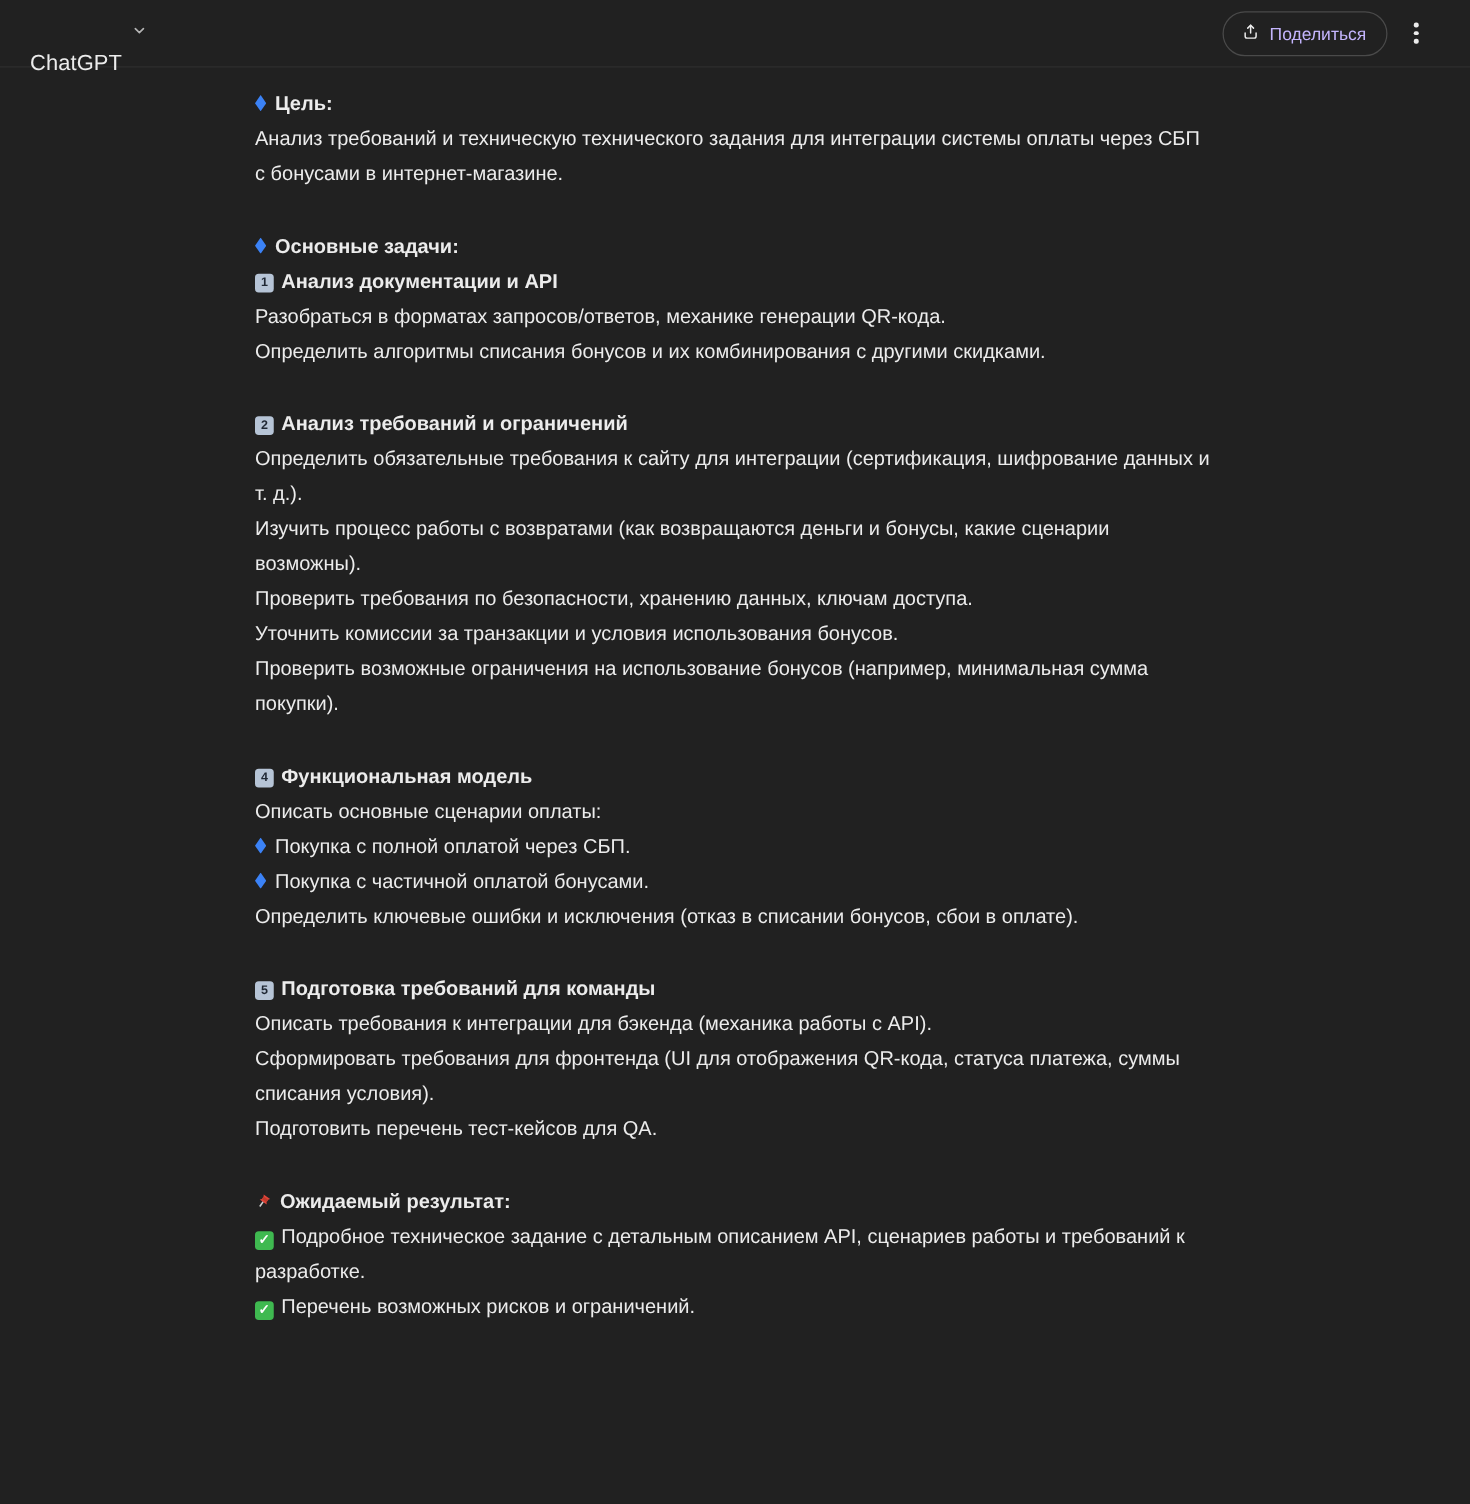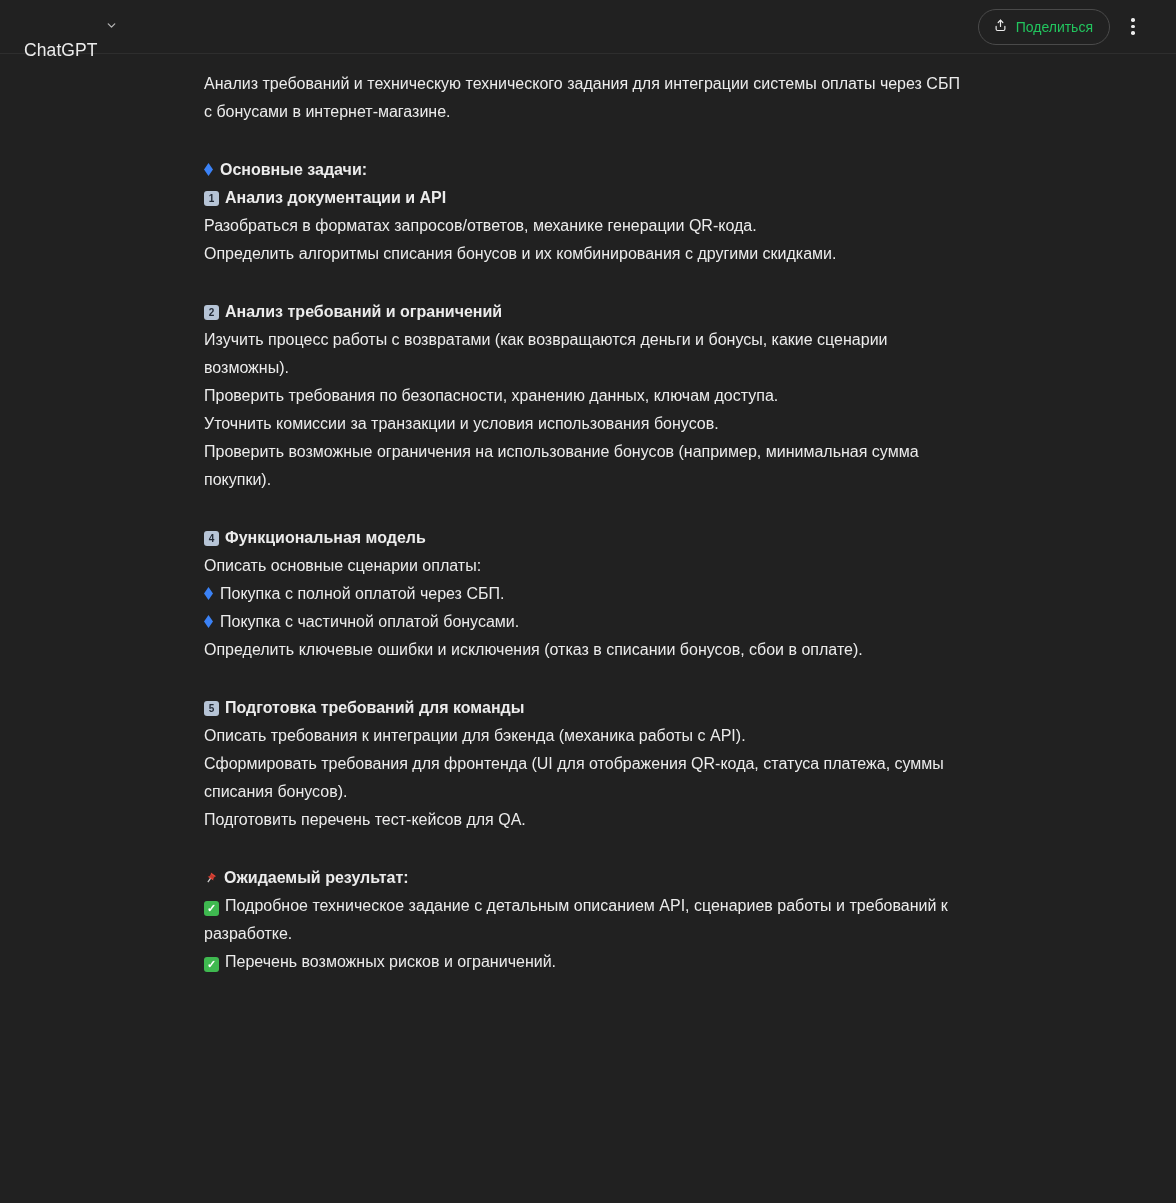--- a/index.html
+++ b/index.html
@@ -50,21 +50,21 @@
 
   .share-btn {
     display: flex;
     align-items: center;
     gap: 8px;
     height: 36px;
     padding: 0 16px 0 14px;
     border: 1px solid #4a4a4a;
     border-radius: 999px;
     background: transparent;
-    color: #22c55e;
+    color: #c4b5fd;
     font-family: inherit;
     font-size: 14px;
     cursor: pointer;
     white-space: nowrap;
   }
 
   .kebab {
     width: 34px; height: 34px;
     border-radius: 8px;
     display: flex; flex-direction: column;
@@ -184,36 +184,40 @@
       <i></i>
     </button>
 
   </div>
 </div>
 
 <div class="scroll">
   <div class="message">
 
 
+    <div class="line bold">
+      <span class="diamond"></span><span>Цель:</span>
+    </div>
     <div class="para">Анализ требований и техническую технического задания для интеграции системы оплаты через СБП</div>
     <div class="para">с бонусами в интернет-магазине.</div>
 
     <div class="line bold gap-top">
       <span class="diamond"></span><span>Основные задачи:</span>
     </div>
 
     <div class="line bold">
       <span class="keycap">1</span><span>Анализ документации и API</span>
     </div>
     <div class="para">Разобраться в форматах запросов/ответов, механике генерации QR-кода.</div>
     <div class="para">Определить алгоритмы списания бонусов и их комбинирования с другими скидками.</div>
 
     <div class="line bold gap-top">
       <span class="keycap">2</span><span>Анализ требований и ограничений</span>
     </div>
+    <div class="para">Определить обязательные требования к сайту для интеграции (сертификация, шифрование данных и т. д.).</div>
     <div class="para">Изучить процесс работы с возвратами (как возвращаются деньги и бонусы, какие сценарии возможны).</div>
     <div class="para">Проверить требования по безопасности, хранению данных, ключам доступа.</div>
 
     <div class="para">Уточнить комиссии за транзакции и условия использования бонусов.</div>
     <div class="para">Проверить возможные ограничения на использование бонусов (например, минимальная сумма покупки).</div>
 
     <div class="line bold gap-top">
       <span class="keycap">4</span><span>Функциональная модель</span>
     </div>
     <div class="para">Описать основные сценарии оплаты:</div>
@@ -222,21 +226,21 @@
     </div>
     <div class="para indent">
       <span class="diamond"></span><span>Покупка с частичной оплатой бонусами.</span>
     </div>
     <div class="para">Определить ключевые ошибки и исключения (отказ в списании бонусов, сбои в оплате).</div>
 
     <div class="line bold gap-top">
       <span class="keycap">5</span><span>Подготовка требований для команды</span>
     </div>
     <div class="para">Описать требования к интеграции для бэкенда (механика работы с API).</div>
-    <div class="para">Сформировать требования для фронтенда (UI для отображения QR-кода, статуса платежа, суммы списания бонусов).</div>
+    <div class="para">Сформировать требования для фронтенда (UI для отображения QR-кода, статуса платежа, суммы списания условия).</div>
     <div class="para">Подготовить перечень тест-кейсов для QA.</div>
 
     <div class="line bold gap-top">
       <span class="pin">
         <svg width="14" height="14" viewBox="0 0 24 24">
           <g transform="rotate(35 12 12)">
             <rect x="10.6" y="12" width="2.2" height="9" fill="#d0d0d0"></rect>
             <path d="M6.6 4.5h10.8l-1.6 2.3v4.1l2.1 2.4H6.1l2.1-2.4V6.8z" fill="#e0453a"></path>
             <path d="M8.2 6.8h7.6v4.1H8.2z" fill="#c0392b"></path>
           </g>

